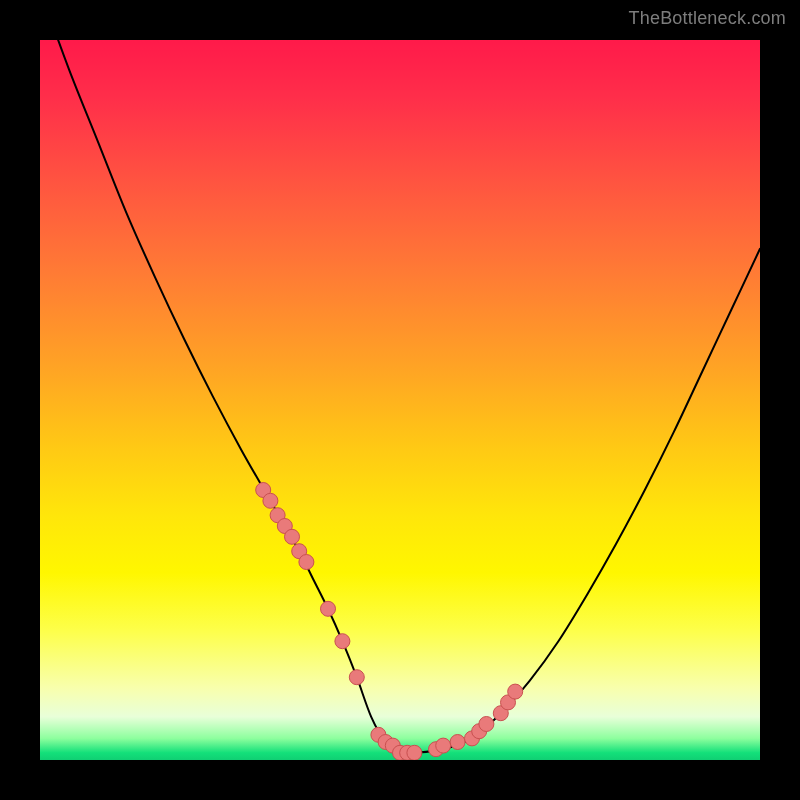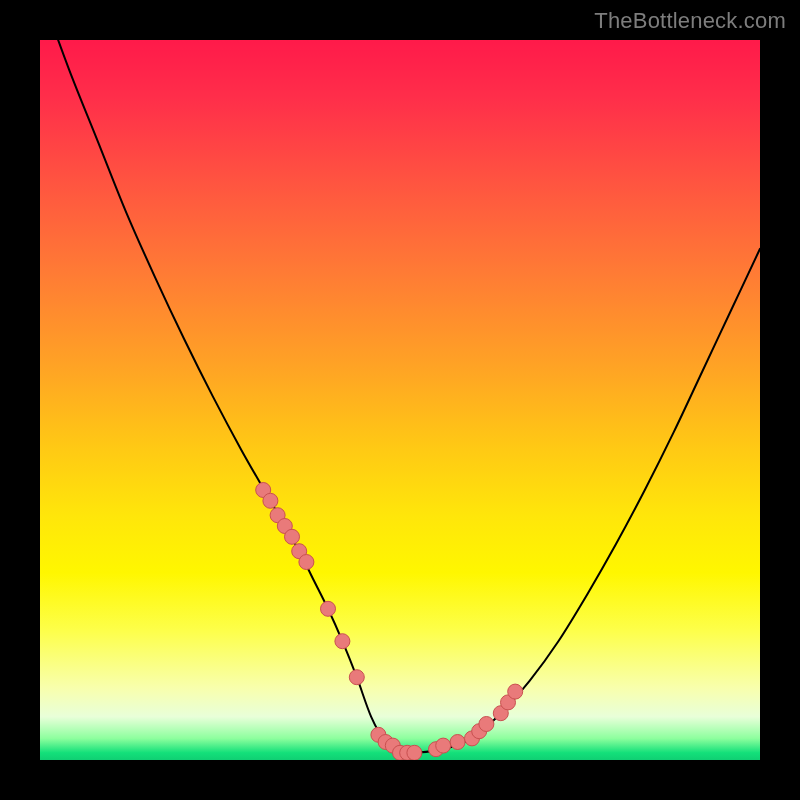--- a/index.html
+++ b/index.html
@@ -43,21 +43,21 @@
       #e8ffd9 94%,
       #8dff9e 97%,
       #13e07a 99%,
       #10cf73 100%
     );
   }
   .watermark {
     position: absolute;
     top: 8px;
     right: 14px;
-    font-size: 22px;
+    font-size: 18px;
     color: #7d7d7d;
     font-weight: 500;
     letter-spacing: 0.2px;
     z-index: 50;
     user-select: none;
   }
   svg.curve {
     position: absolute;
     left: 0; top: 0; width: 100%; height: 100%;
     z-index: 10;

